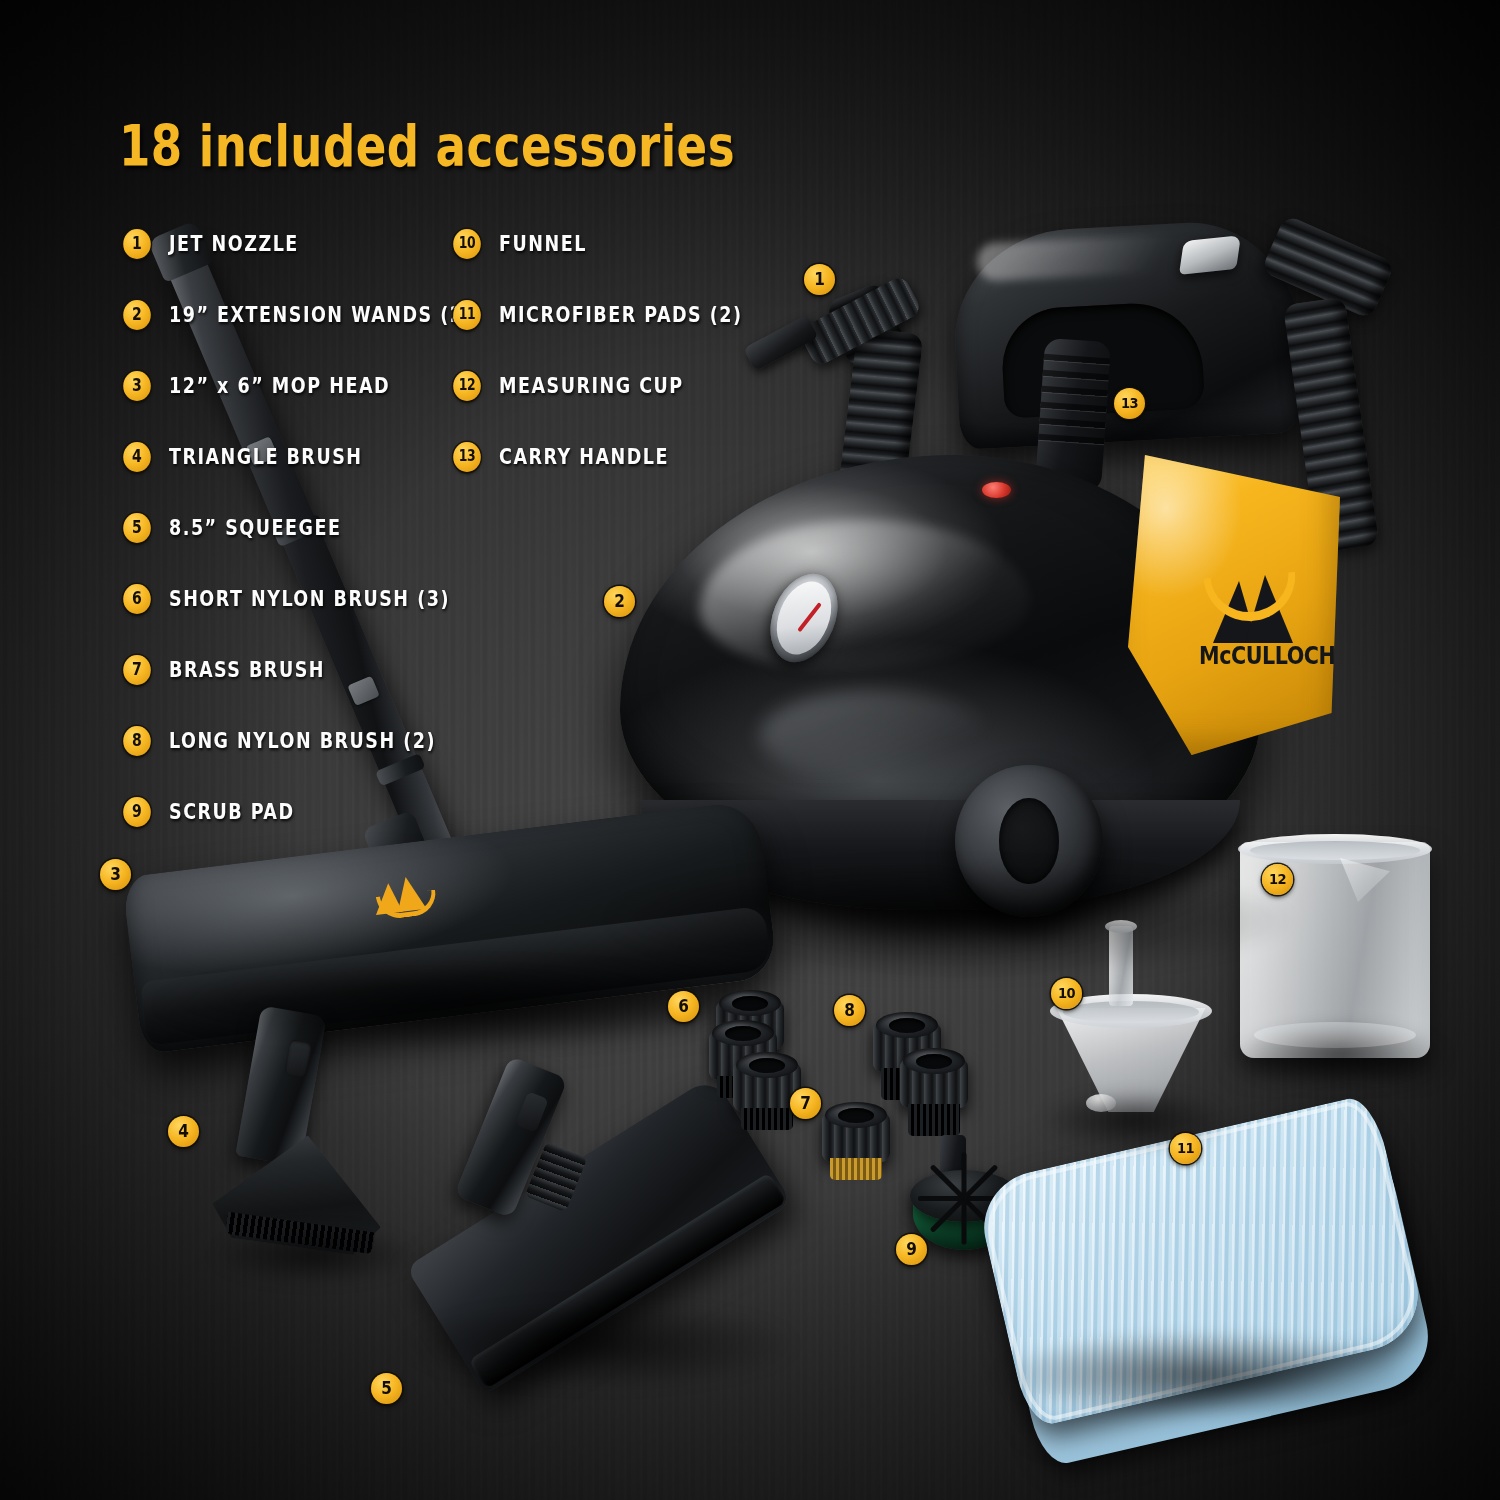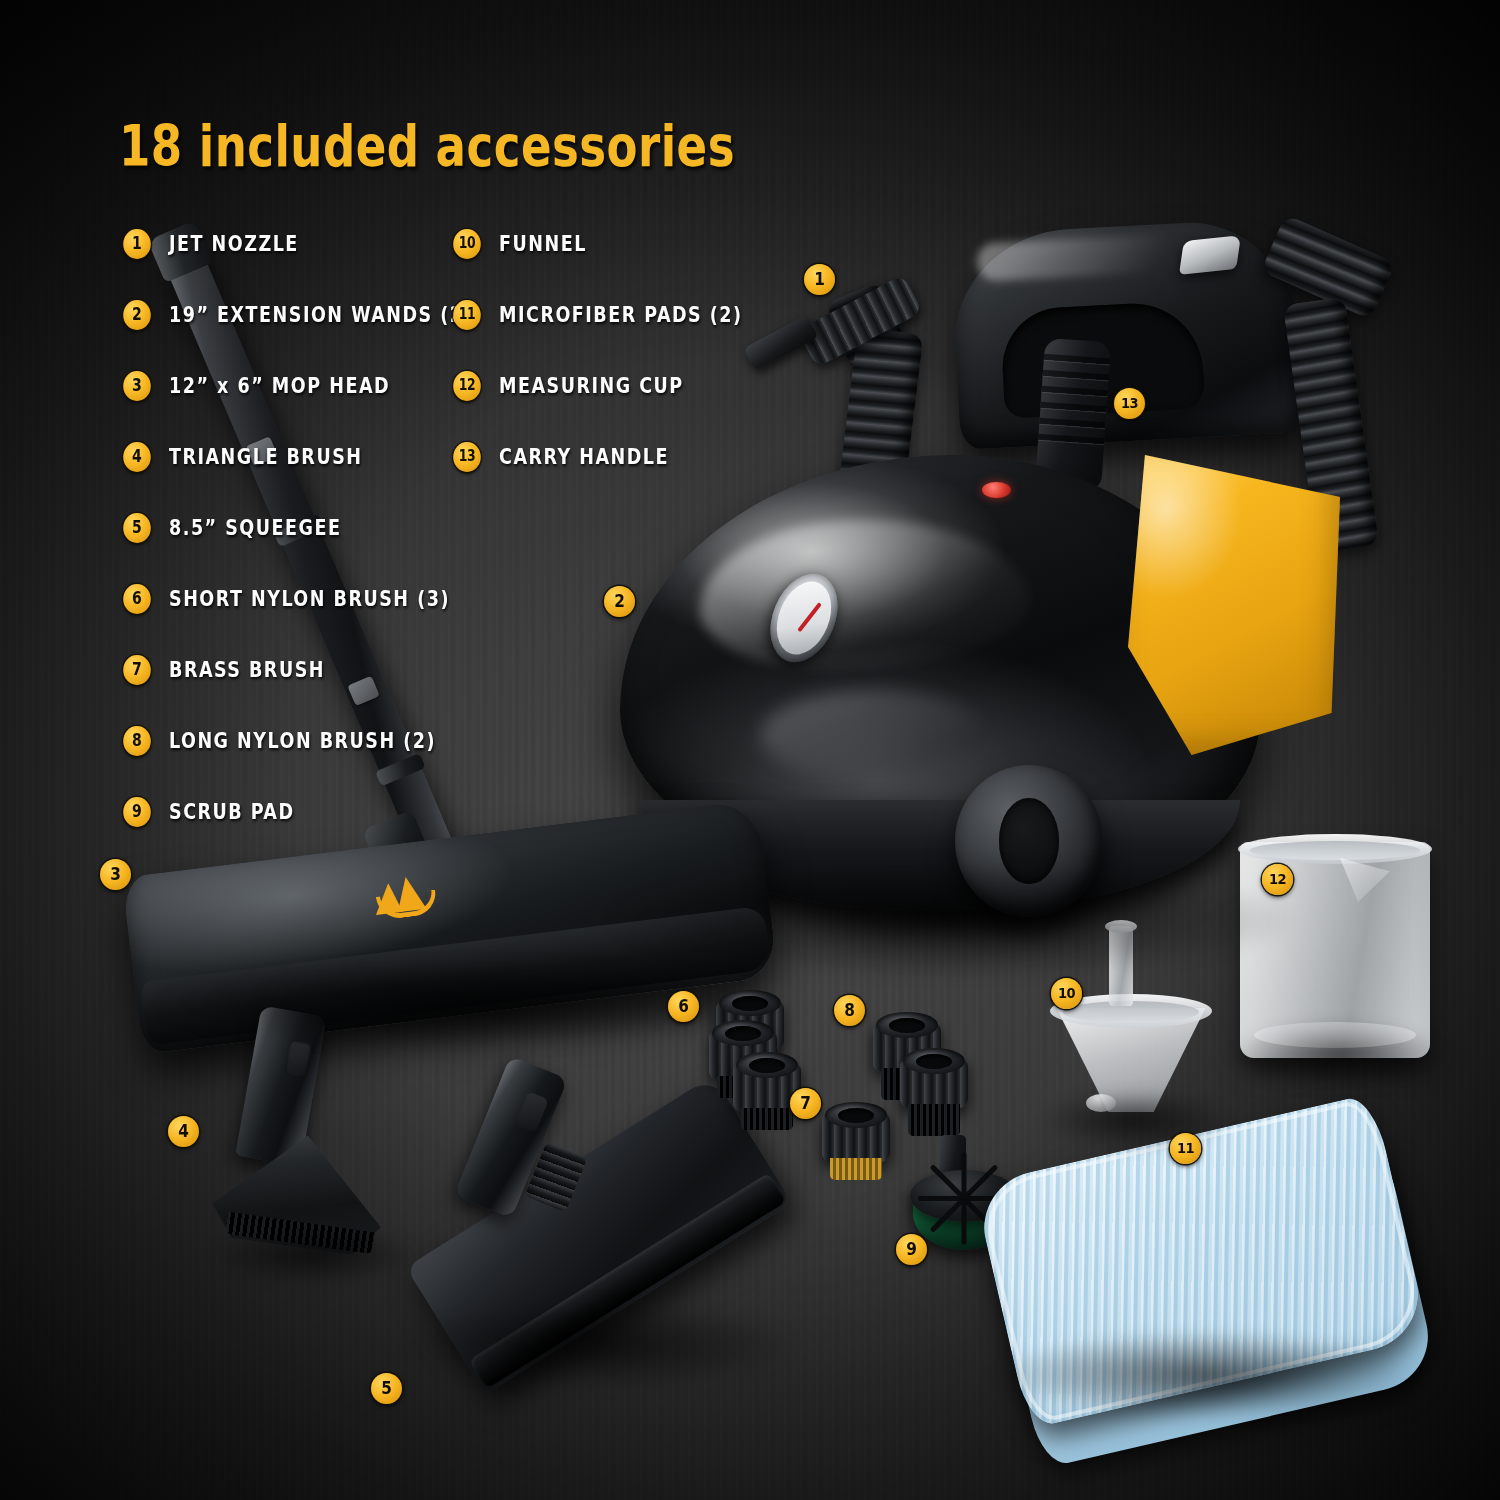--- a/index.html
+++ b/index.html
@@ -353,20 +353,26 @@
 
     <div class="p" id="nozzle-grip"></div>
     <div class="p" id="nozzle-tip"></div>
 
     <div class="p" id="body-main"></div>
     <div class="p" id="body-base"></div>
     <div class="p" id="body-hl"></div>
     <div class="p" id="body-hl2"></div>
 
     <div class="p" id="ypanel"></div>
+    <div class="p" id="logo">
+      <div class="mtn" id="m1"></div>
+      <div class="mtn" id="m2"></div>
+      <div id="marc"></div>
+      <div id="wordmark">McCULLOCH</div>
+    </div>
 
     <div class="p" id="gauge">
       <div id="gauge-face">
         <div id="gauge-needle"></div>
       </div>
     </div>
     <div class="p" id="redlight"></div>
 
     <div class="p" id="wheel">
       <div id="hub"></div>

